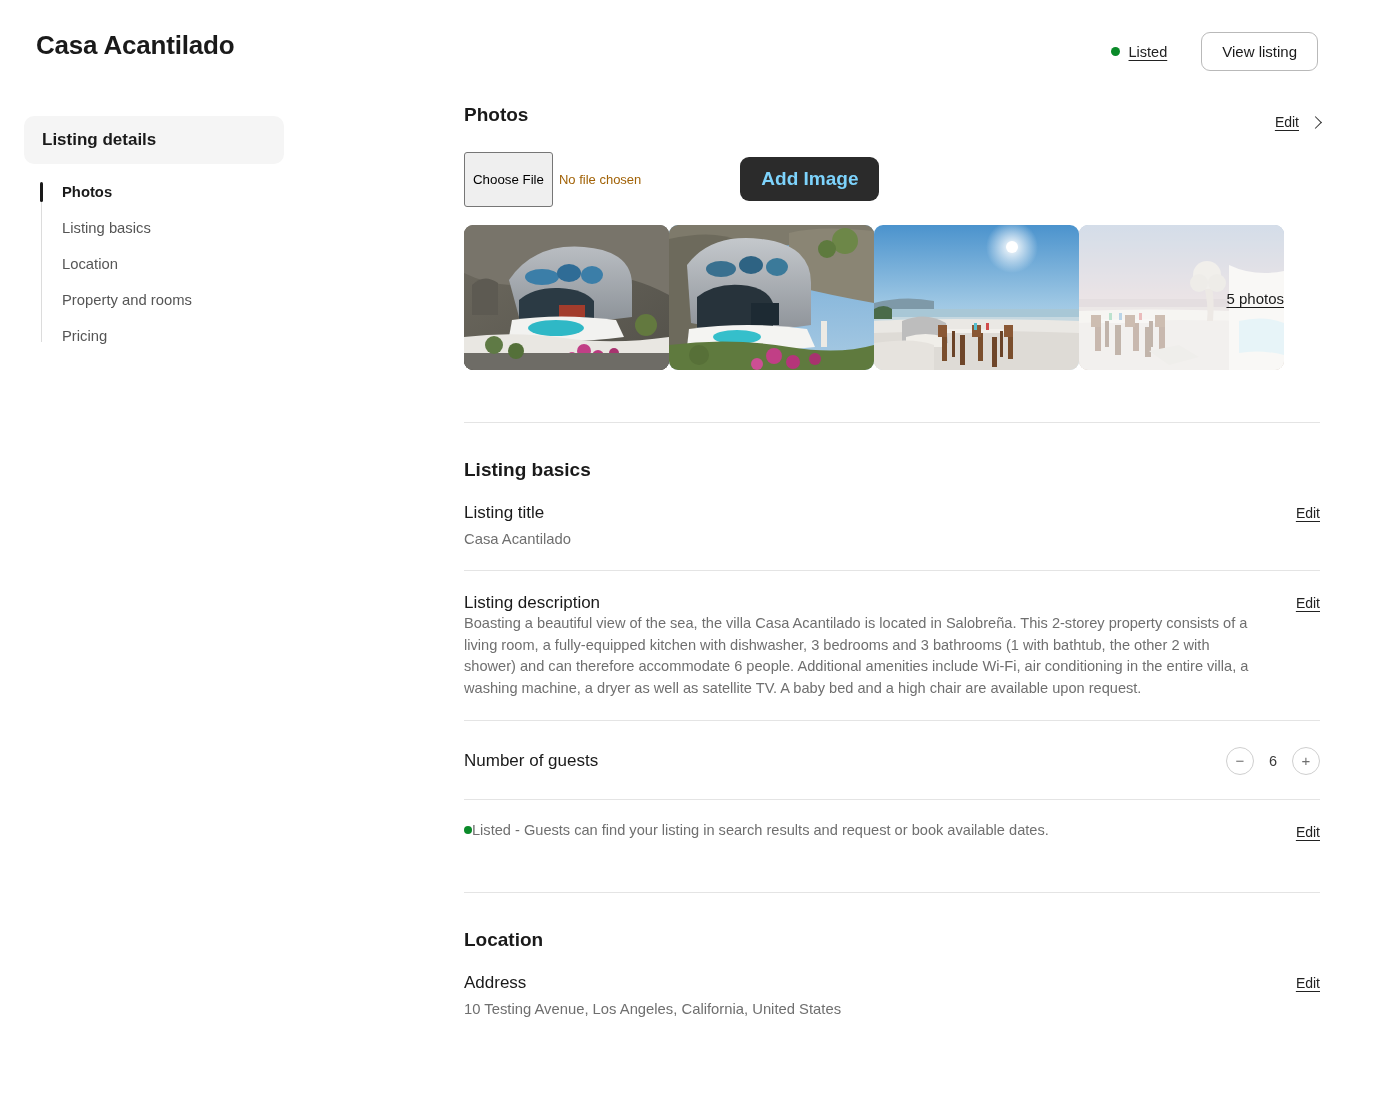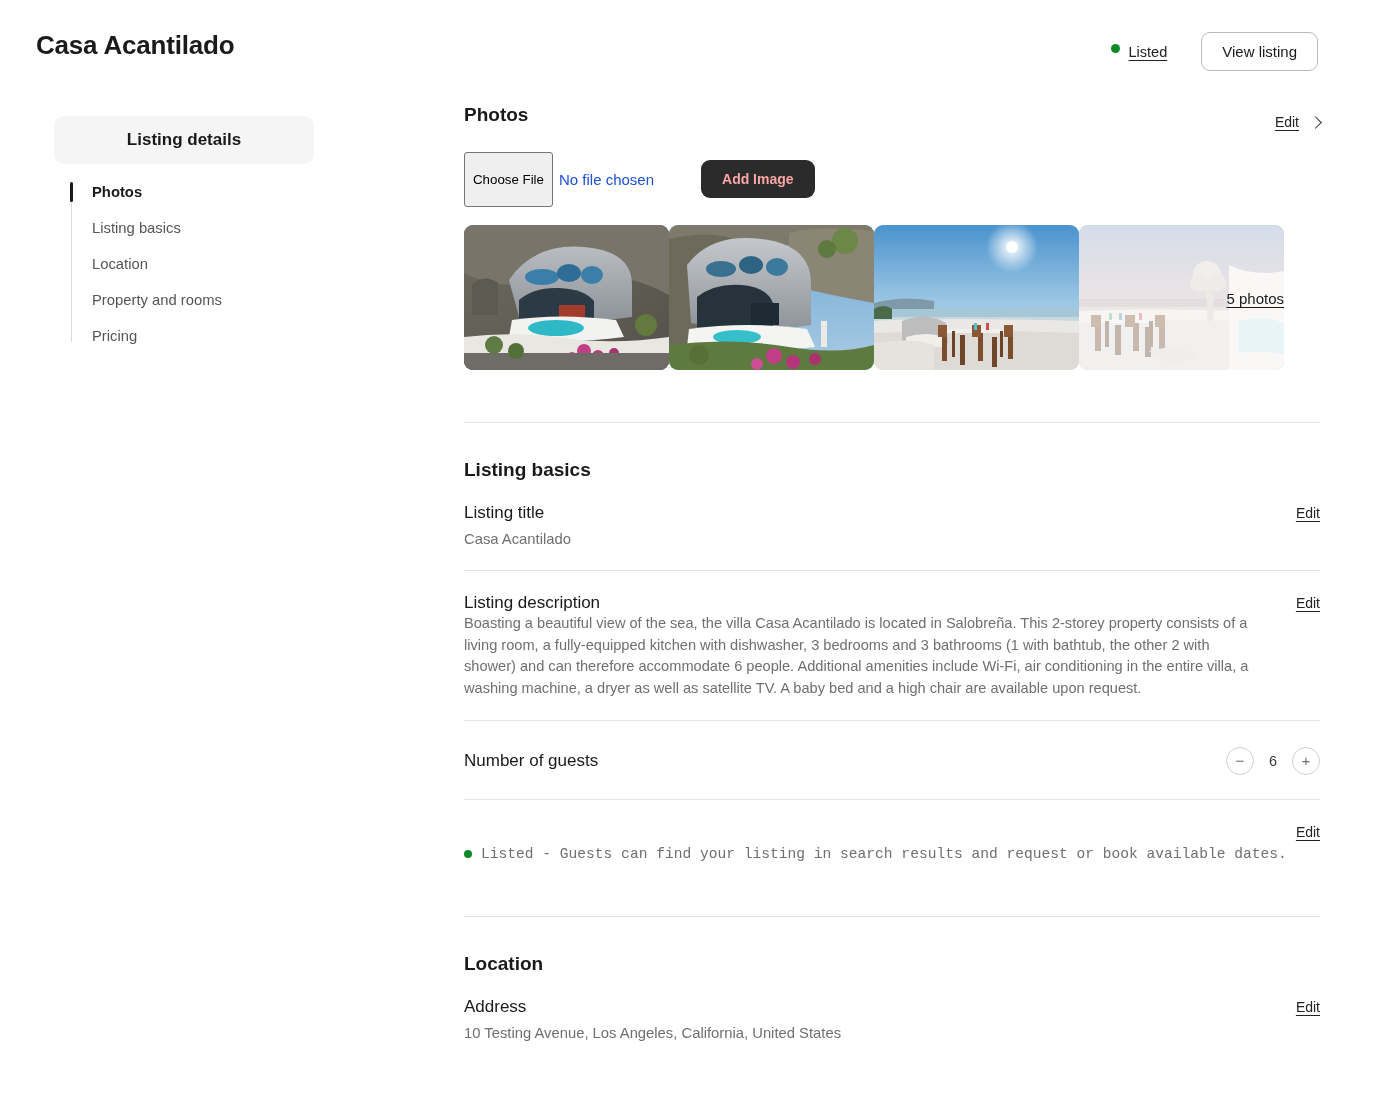--- a/index.html
+++ b/index.html
@@ -19,37 +19,37 @@
   }
   .page-title {
     position: absolute; left: 36px; top: 30px;
     font-size: 26px; font-weight: 700; letter-spacing: -0.2px;
     color: #1a1a1a;
   }
   .header-right {
     position: absolute; right: 74px; top: 32px;
     display: flex; align-items: center; gap: 34px;
   }
-  .status-pill { display: flex; gap: 9px; }
+  .status-pill { display: flex; align-items: center; gap: 9px; }
   .dot {
     width: 9px; height: 9px; border-radius: 50%;
     background: #0a8a29; display: inline-block;
   }
   .status-text {
     font-size: 14.5px; color: #222; text-decoration: underline;
     text-underline-offset: 3px; cursor: pointer;
   }
   .view-listing-btn {
     border: 1px solid #b9b9b9; background: #fff; border-radius: 9px;
     padding: 10px 20px; font-size: 15px; color: #1a1a1a; cursor: pointer;
     font-family: "Liberation Sans", sans-serif;
   }
 
   
-  .sidebar { position: absolute; left: 54px; top: 116px; width: 260px; text-align: center; }
+  .sidebar { position: absolute; left: 24px; top: 116px; width: 260px; }
   .sidebar-header {
     background: #f5f5f5; border-radius: 10px;
     padding: 14px 18px; font-size: 17px; font-weight: 700; color: #1a1a1a;
   }
   .sidebar-nav { position: relative; margin-top: 10px; padding-left: 0; }
   .nav-track {
     position: absolute; left: 17px; top: 10px; bottom: 12px;
     width: 1px; background: #dcdcdc;
   }
   .nav-item {
@@ -91,25 +91,25 @@
   }
   .file-input {
     font-family: "Liberation Sans", sans-serif; font-size: 13px; color: #222;
     display: flex; align-items: center; gap: 6px;
   }
   .file-btn {
     border: 1px solid #767676; background: #efefef; border-radius: 3px;
     padding: 19px 8px; font-size: 13.3px; color: #000; cursor: pointer;
     font-family: "Liberation Sans", sans-serif;
   }
-  .file-status { font-size: 15px; color: #1d4ed8; }
+  .file-status { font-size: 13px; color: #a16207; }
   .add-image-btn {
-    margin-left: 47px;
-    background: #2b2b2b; color: #fca5a5; border: none; border-radius: 9px;
-    padding: 11px 21px; font-size: 14px; font-weight: 700; cursor: pointer;
+    margin-left: 99px;
+    background: #2b2b2b; color: #7dd3fc; border: none; border-radius: 9px;
+    padding: 11px 21px; font-size: 19px; font-weight: 700; cursor: pointer;
     font-family: "Liberation Sans", sans-serif;
   }
 
   
   .gallery {
     display: flex; margin-top: 31px; overflow: hidden; width: 856px;
   }
   .thumb {
     position: relative; width: 205px; height: 145px; flex: 0 0 205px;
     border-radius: 9px; overflow: hidden; cursor: pointer;
@@ -142,21 +142,21 @@
   .step-btn {
     width: 28px; height: 28px; border-radius: 50%;
     border: 1px solid #cfcfcf; background: #fff; cursor: pointer;
     display: flex; align-items: center; justify-content: center;
     color: #6f6f6f; font-size: 15px; line-height: 1;
     font-family: "Liberation Sans", sans-serif;
   }
   .step-value { font-size: 14.5px; color: #3a3a3a; min-width: 10px; text-align: center; }
 
   .status-line {
-    display: flex; align-items: center; gap: 9px; margin-top: 24px; font-family: Liberation Mono, monospace;
+    display: flex; align-items: center; margin-top: 0;
   }
   .status-line .dot { width: 8px; height: 8px; }
   .status-desc { font-size: 14.6px; color: #6f6f6f; }
   .section-title-spaced { margin-top: 36px; }
 </style>
 </head>
 <body>
 
 <div class="page">
 

